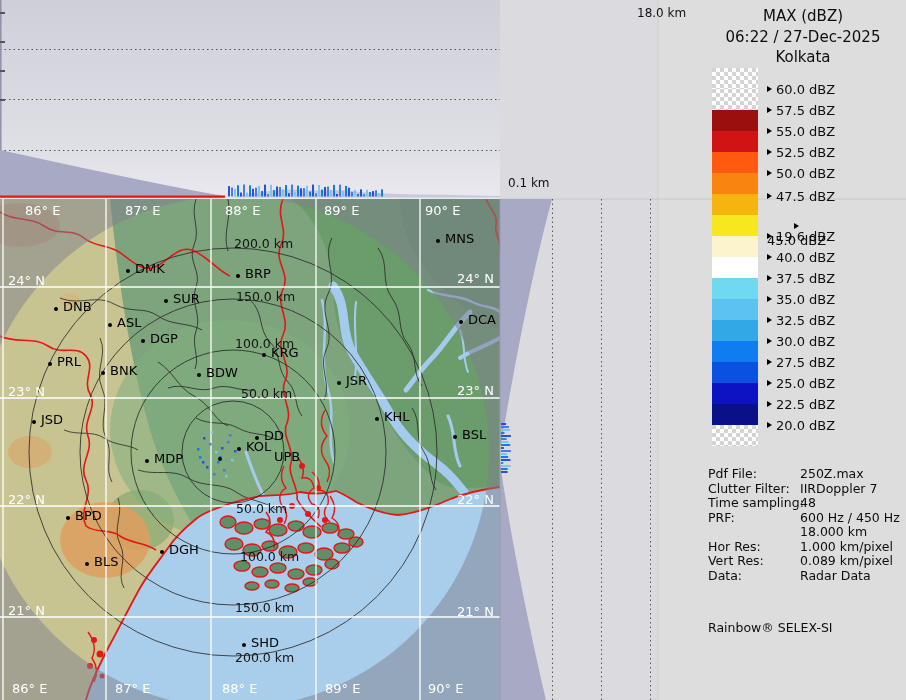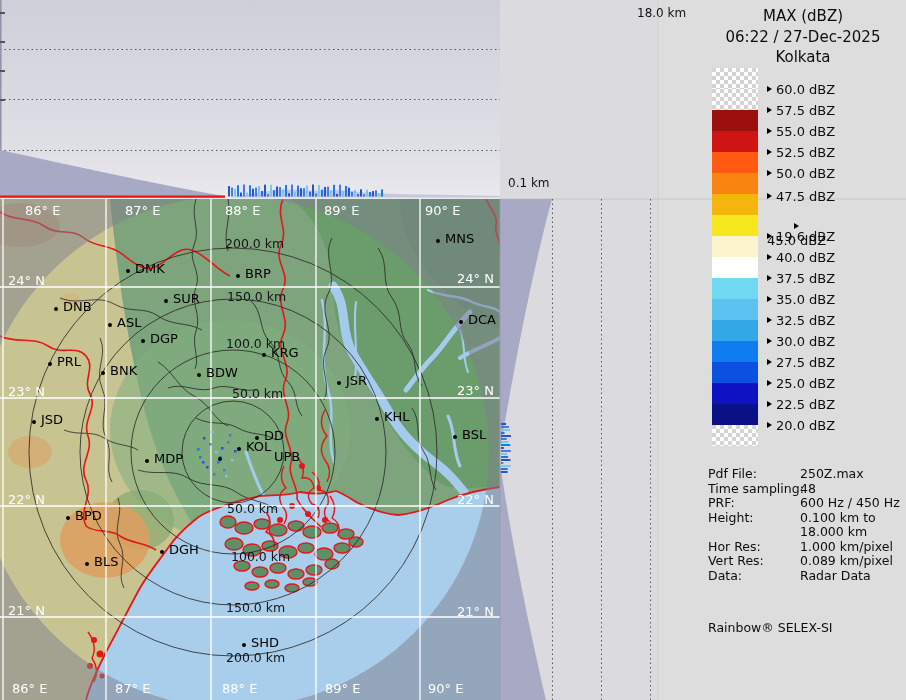--- a/index.html
+++ b/index.html
@@ -3,21 +3,21 @@
 <meta charset="utf-8">
 <style>
   html,body{margin:0;padding:0;background:#dcdcdc;}
   #app{position:relative;width:906px;height:700px;overflow:hidden;background:#dcdcdc;
        font-family:"DejaVu Sans","Liberation Sans",sans-serif;}
   svg{position:absolute;left:0;top:0;}
   .lbl{position:absolute;white-space:nowrap;line-height:1.1;}
   .map-label{color:#ffffff;font-size:13px;}
   .station-label{color:#000;font-size:13px;position:absolute;white-space:nowrap;}
   .dot{position:absolute;width:4px;height:4px;background:#000;border-radius:50%;}
-  .ring-label{color:#141414;font-size:12.5px;position:absolute;white-space:nowrap;}
+  .ring-label{color:#141414;font-size:12.5px;position:absolute;white-space:nowrap;margin-left:9px;}
   .height-label{color:#111;font-size:12px;}
   #legend-title{left:700px;top:6px;width:206px;text-align:center;color:#0d0d0d;font-size:15px;}
   #legend-title div{line-height:20.5px;}
   #colorbar{position:absolute;left:712px;top:68px;width:46px;}
   .band{width:46px;height:21px;}
   .checker{background:repeating-conic-gradient(#ffffff 0% 25%,#d4d4d4 0% 50%);background-size:8px 8px;}
   .tick-row{position:absolute;left:767px;display:flex;align-items:center;gap:4px;height:14px;margin-top:-7px;}
   .tick-arrow{width:0;height:0;border-left:5px solid #000;border-top:3.5px solid transparent;border-bottom:3.5px solid transparent;}
   .tick-text{font-size:13px;color:#0d0d0d;}
   #metadata{position:absolute;left:708px;top:467px;width:198px;font-size:12.5px;color:#0d0d0d;}
@@ -388,30 +388,30 @@
         <div class="tick-text">20.0 dBZ</div>
       </div>
     </div>
 
   <div id="metadata">
       <div class="meta-row">
         <div class="meta-label">Pdf File:</div>
         <div class="meta-value">250Z.max</div>
       </div>
       <div class="meta-row">
+        <div class="meta-label">Clutter Filter:</div>
+        <div class="meta-value">IIRDoppler 7</div>
+      </div>
+      <div class="meta-row">
         <div class="meta-label">Time sampling:</div>
         <div class="meta-value">48</div>
       </div>
       <div class="meta-row">
         <div class="meta-label">PRF:</div>
         <div class="meta-value">600 Hz / 450 Hz</div>
-      </div>
-      <div class="meta-row">
-        <div class="meta-label">Height:</div>
-        <div class="meta-value">0.100 km to</div>
       </div>
       <div class="meta-row">
         <div class="meta-label"></div>
         <div class="meta-value">18.000 km</div>
       </div>
       <div class="meta-row">
         <div class="meta-label">Hor Res:</div>
         <div class="meta-value">1.000 km/pixel</div>
       </div>
       <div class="meta-row">

